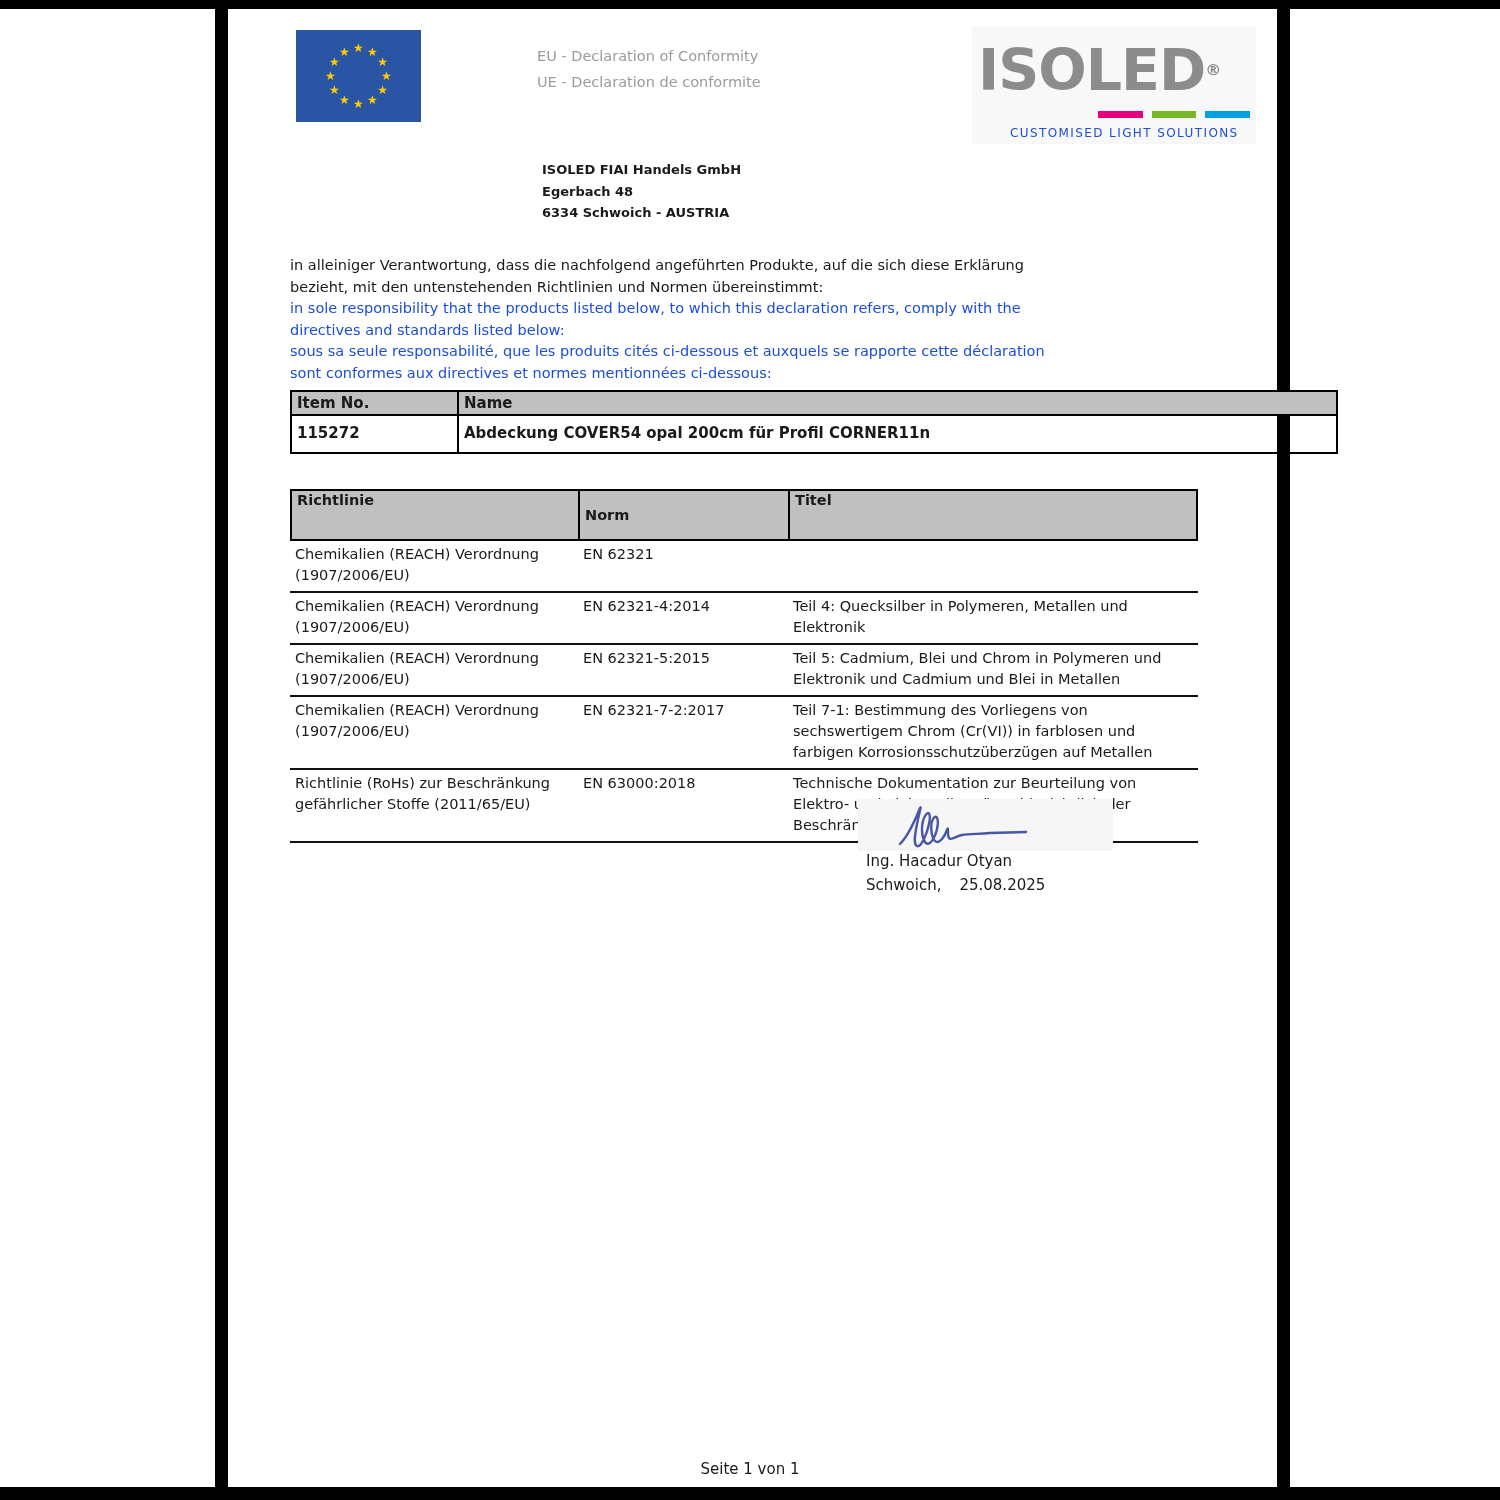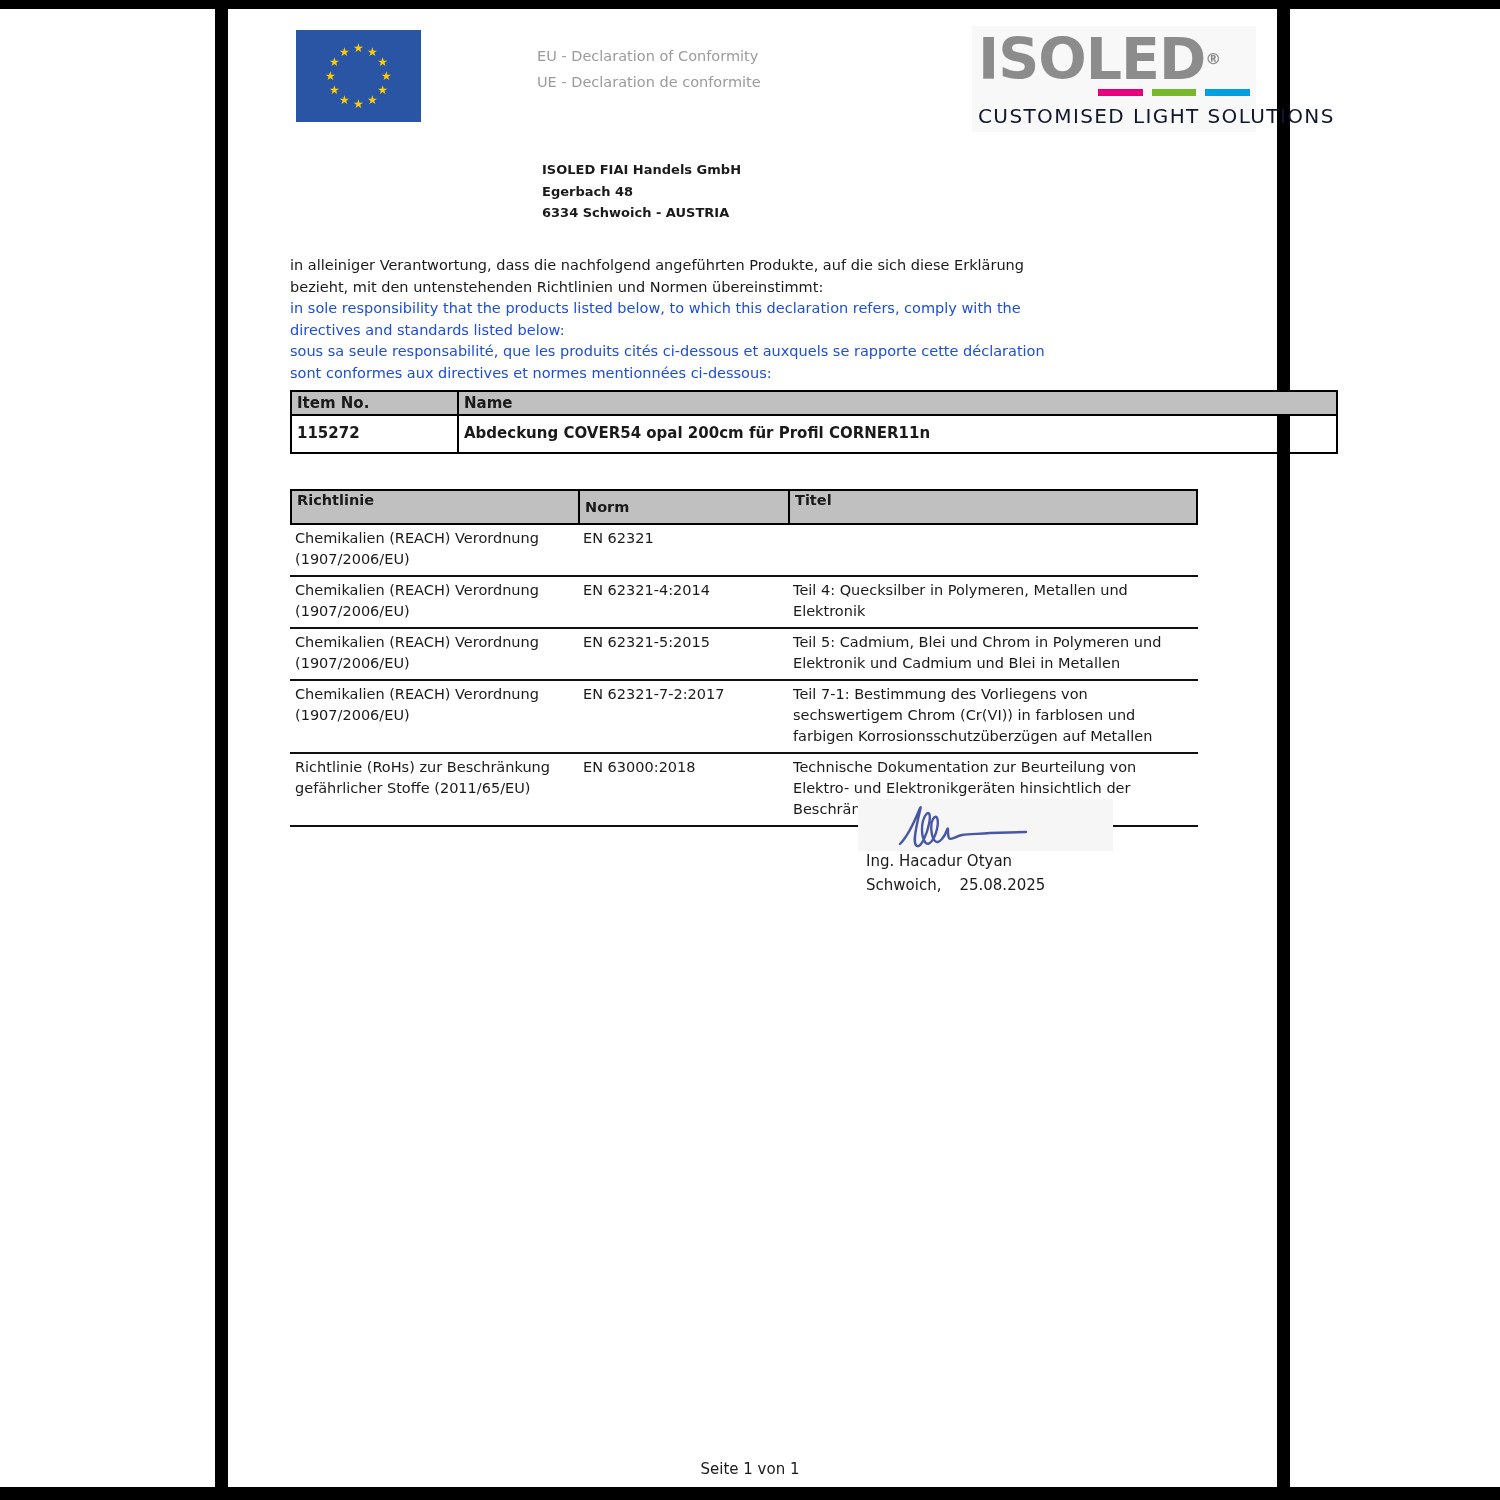--- a/index.html
+++ b/index.html
@@ -15,25 +15,25 @@
   .frame-right{left:1277px;top:0;width:13px;height:1500px;}
 
   
   .flag{position:absolute;left:296px;top:30px;width:125px;height:92px;}
   .title-block{position:absolute;left:537px;top:36px;}
   .doc-title{font-size:23px;font-weight:bold;letter-spacing:0;}
   .doc-sub{font-size:14.5px;color:#9b9b9b;margin-top:12px;}
   .doc-sub + .doc-sub{margin-top:10px;}
 
   .logo{position:absolute;left:972px;top:26px;width:272px;padding:4px 6px;background:#f8f8f8;}
-  .logo-brand{font-size:57px;line-height:58px;font-weight:bold;color:#8c8c8c;letter-spacing:-1px;white-space:nowrap;}
+  .logo-brand{font-size:57px;line-height:80px;font-weight:bold;color:#8c8c8c;letter-spacing:-1px;white-space:nowrap;}
   .logo-reg{font-size:16px;vertical-align:top;color:#8c8c8c;}
   .logo-bars{display:flex;gap:9px;margin:1px 0 0 120px;}
   .logo-bar{width:52px;height:7px;}
-  .logo-tagline{font-size:20px;color:#0f172a;letter-spacing:1.4px;margin-top:8px;white-space:nowrap;}
+  .logo-tagline{font-size:12px;color:#1d4ed8;letter-spacing:1.4px;margin-top:8px;white-space:nowrap;margin-left:32px;}
 
   
   .declare-left{position:absolute;left:290px;top:159px;font-size:15px;line-height:21.5px;}
   .declare-right{position:absolute;left:542px;top:159px;font-size:13px;line-height:21.5px;font-weight:bold;}
 
   
   .st{position:absolute;left:290px;width:760px;font-size:14.5px;line-height:21.5px;}
   .st-de{top:255px;color:#1a1a1a;}
   .st-gray{color:#1d4ed8;}
   .st-en{top:298px;}
@@ -45,21 +45,21 @@
   .it-row.body{border-top:none;min-height:38px;}
   .it-head{background:#c0c0c0;font-weight:bold;}
   .it-c1{width:167px;border-right:2px solid #000;padding:2px 5px;box-sizing:border-box;}
   .it-c2{flex:1;padding:2px 5px;box-sizing:border-box;}
   .it-row.body .it-c1,.it-row.body .it-c2{font-weight:bold;padding-top:8px;}
 
   
   .dir-table{position:absolute;left:290px;top:489px;width:908px;font-size:14.5px;box-sizing:border-box;}
   .dir-head{display:flex;background:#c0c0c0;font-weight:bold;border:2px solid #000;box-sizing:border-box;}
   .dh-r{width:288px;border-right:2px solid #000;padding:1px 5px;box-sizing:border-box;}
-  .dh-n{width:210px;border-right:2px solid #000;padding:8px 5px;box-sizing:border-box;}
+  .dh-n{width:210px;border-right:2px solid #000;padding:16px 5px;box-sizing:border-box;}
   .dh-t{flex:1;padding:1px 5px;box-sizing:border-box;}
   .dir-row{display:flex;border-bottom:2px solid #111;padding:3px 0 5px;line-height:21px;box-sizing:border-box;}
   .dc-r{width:288px;padding:0 28px 0 5px;box-sizing:border-box;}
   .dc-n{width:210px;padding:0 8px 0 5px;box-sizing:border-box;}
   .dc-t{flex:1;padding:0 5px;box-sizing:border-box;}
   .dir-row.h2{min-height:46px;}
   .dir-row.h3{min-height:66px;}
 
   
   .sig-bg{position:absolute;left:858px;top:799px;width:255px;height:52px;background:#f6f6f6;}

